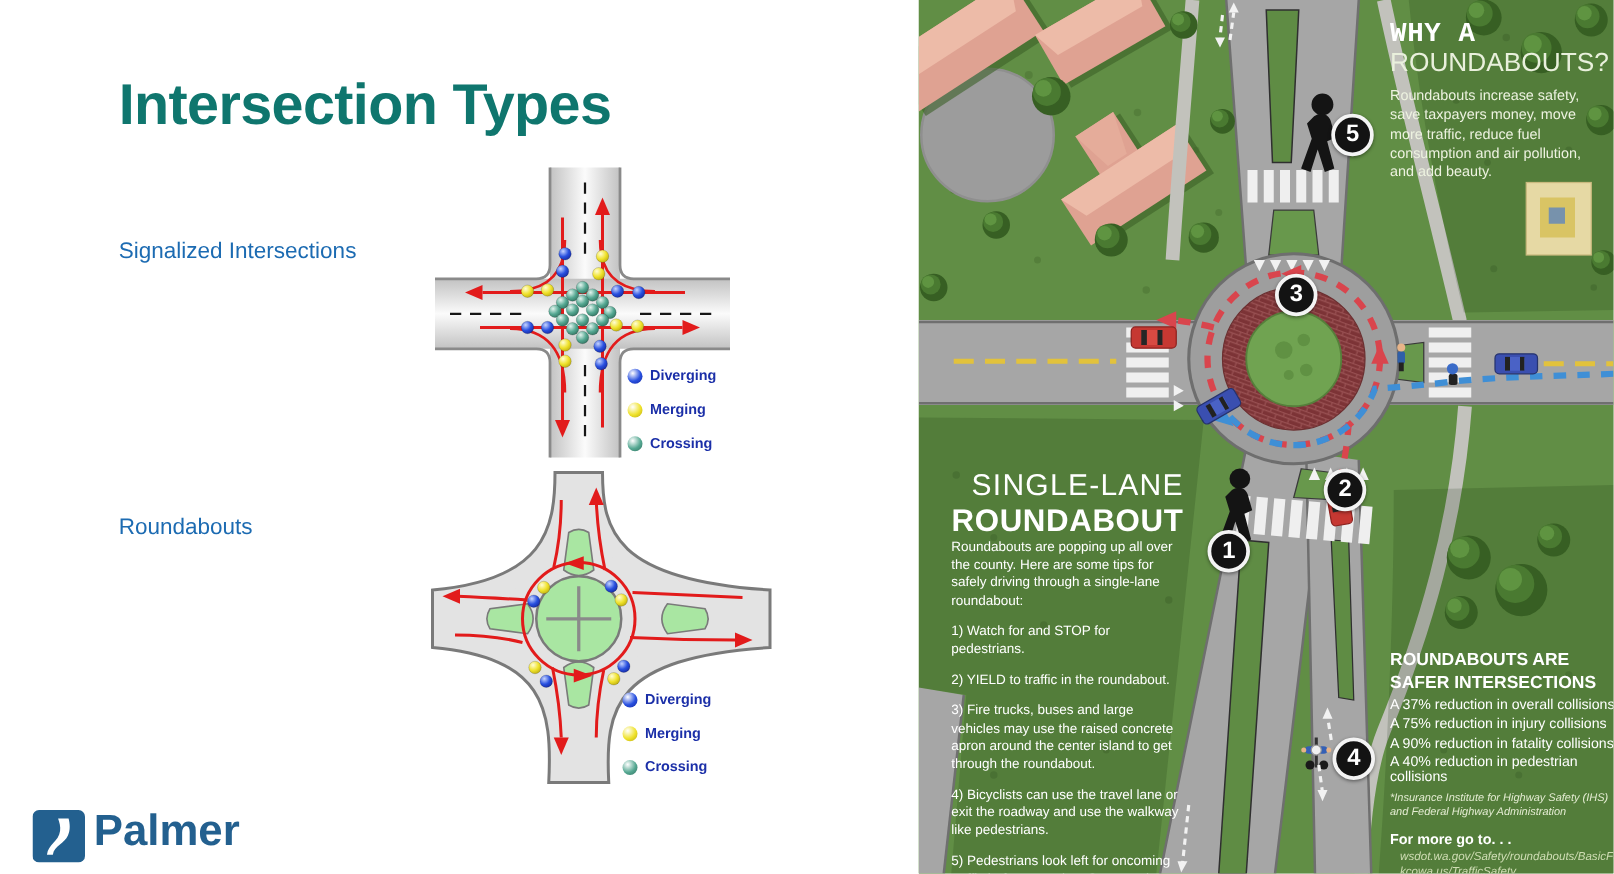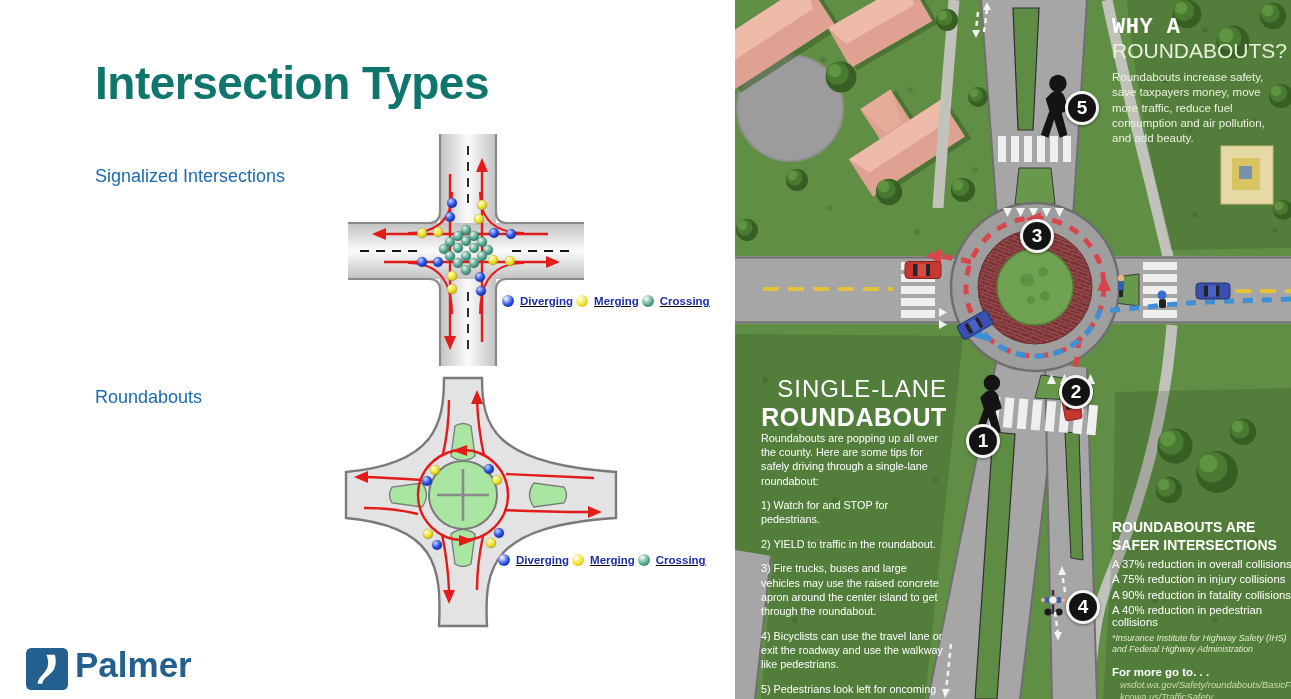--- a/index.html
+++ b/index.html
@@ -1,23 +1,23 @@
 <!DOCTYPE html>
 <html><head>
 <meta charset="utf-8">
 <style>
   html,body{margin:0;padding:0;width:1291px;height:699px;overflow:hidden;background:#fff;
     font-family:"Liberation Sans",sans-serif;}
   .slide{position:relative;width:1291px;height:699px;background:#fff;overflow:hidden;}
   .abs{position:absolute;}
   
   .title{left:95px;top:56px;font-size:46px;font-weight:700;color:#0f766e;letter-spacing:-0.5px;}
-  .sec-label{font-size:18px;color:#1C6BB2;font-weight:400;}
+  .sec-label{font-size:18px;color:#1C6BB2;font-weight:400;margin-top:24px;}
   .fig{overflow:visible;}
-  .legend{display:flex;flex-direction:row;gap:3px;text-decoration:underline;}
+  .legend{display:flex;flex-direction:column;gap:15px;}
   .legend-row{display:flex;align-items:center;gap:6px;font-size:11.5px;font-weight:700;color:#1B2FA8;}
   .ball{width:12px;height:12px;border-radius:50%;display:inline-block;flex:0 0 auto;}
   .ball-blue{background:radial-gradient(circle at 35% 30%,#ffffff 0%,#2850E0 55%,#16279B 100%);}
   .ball-yellow{background:radial-gradient(circle at 35% 30%,#ffffff 0%,#EFE22B 55%,#B8A80E 100%);}
   .ball-teal{background:radial-gradient(circle at 35% 30%,#ffffff 0%,#55A892 55%,#2E6E5C 100%);}
   
   .logo{left:26px;top:648px;display:flex;align-items:flex-start;gap:7px;}
   .logo-text{display:flex;flex-direction:column;}
   .logo-name{font-size:35px;font-weight:700;color:#23608F;line-height:0.95;}
   .logo-tag{font-size:14px;font-weight:700;letter-spacing:4.6px;color:#23608F;margin-top:20px;}

